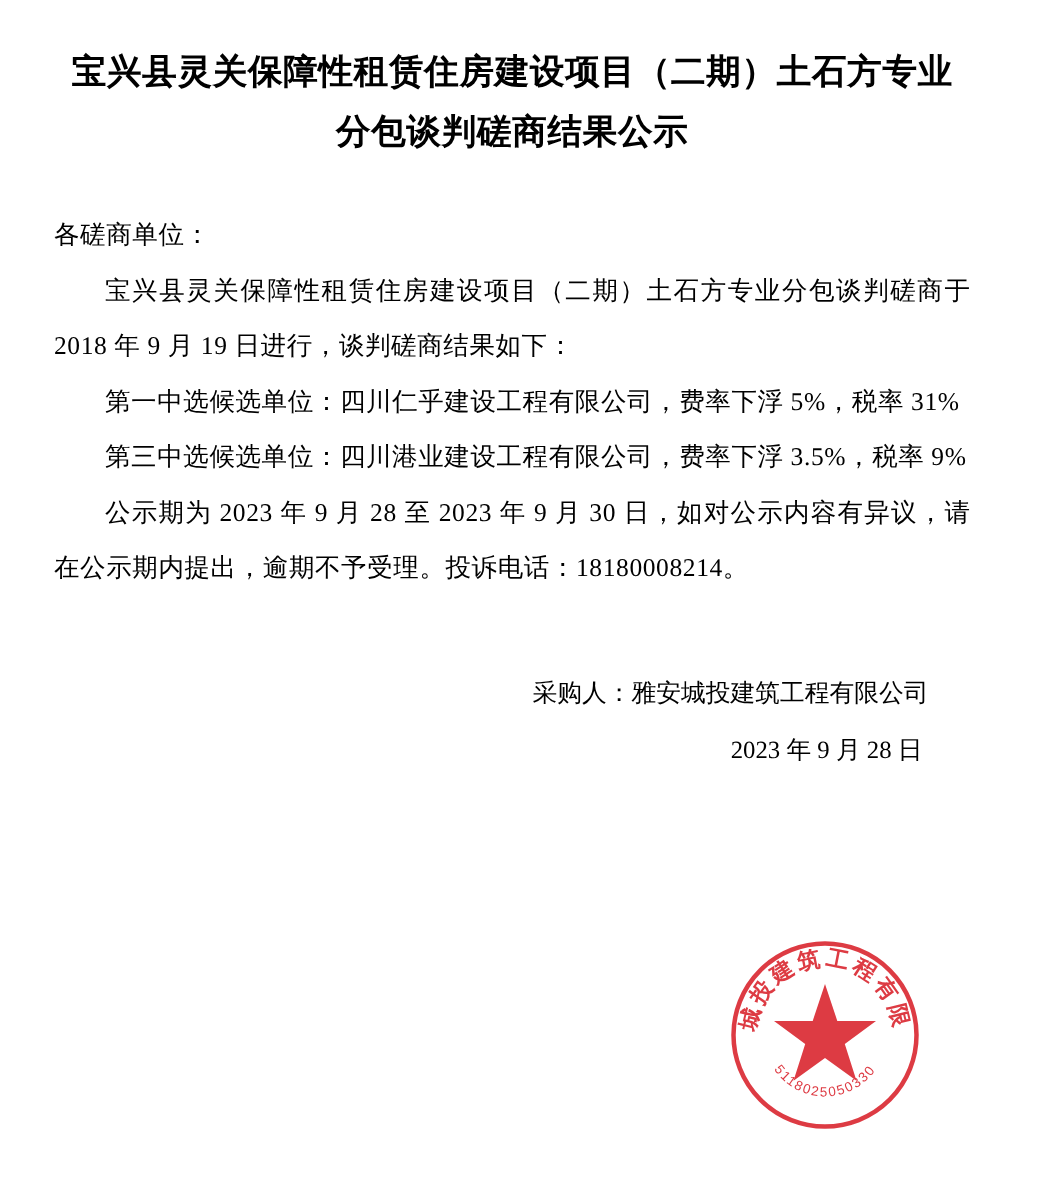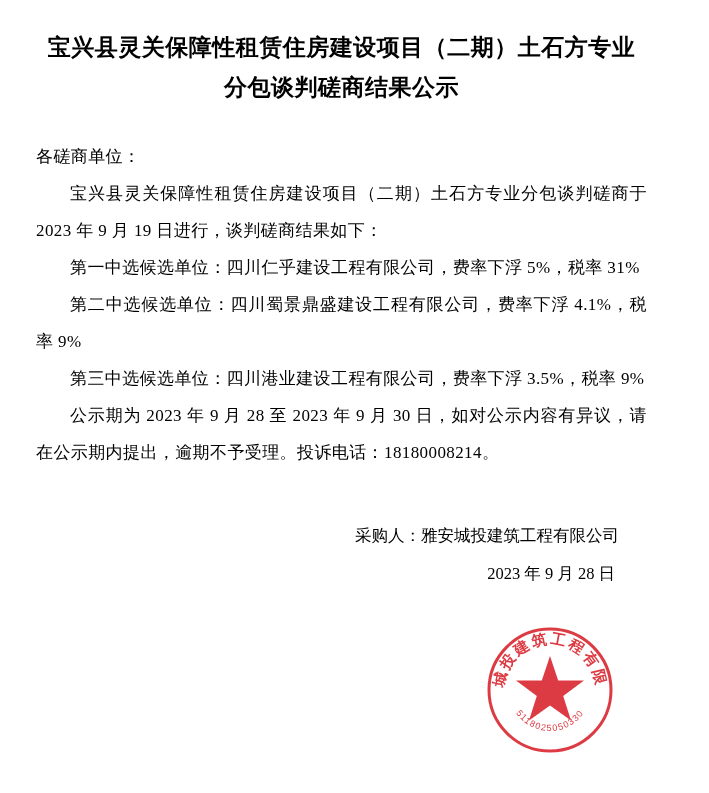--- a/index.html
+++ b/index.html
@@ -78,23 +78,22 @@
 </style>
 </head>
 <body>
 
 <div class="page">
 
   <div class="doc-title">宝兴县灵关保障性租赁住房建设项目（二期）土石方专业分包谈判磋商结果公示</div>
 
   <div class="body-block">
     <p class="p noindent">各磋商单位：</p>
-    <p class="p indent">宝兴县灵关保障性租赁住房建设项目（二期）土石方专业分包谈判磋商于 2023 年 9 月 19 日进行，谈判磋商结果如下：</p>
+    <p class="p indent">宝兴县灵关保障性租赁住房建设项目（二期）土石方专业分包谈判磋商于 2018 年 9 月 19 日进行，谈判磋商结果如下：</p>
     <p class="p indent">第一中选候选单位：四川仁乎建设工程有限公司，费率下浮 5%，税率 31%</p>
-    <p class="p indent">第二中选候选单位：四川蜀景鼎盛建设工程有限公司，费率下浮 4.1%，税率 9%</p>
     <p class="p indent">第三中选候选单位：四川港业建设工程有限公司，费率下浮 3.5%，税率 9%</p>
     <p class="p indent">公示期为 2023 年 9 月 28 至 2023 年 9 月 30 日，如对公示内容有异议，请在公示期内提出，逾期不予受理。投诉电话：18180008214。</p>
   </div>
 
   <div class="sign-block">
     <p class="sign-line"><span>采购人：</span><span>雅安城投建筑工程有限公司</span></p>
     <p class="sign-date">2023 年 9 月 28 日</p>
   </div>
 
   <div class="seal">

